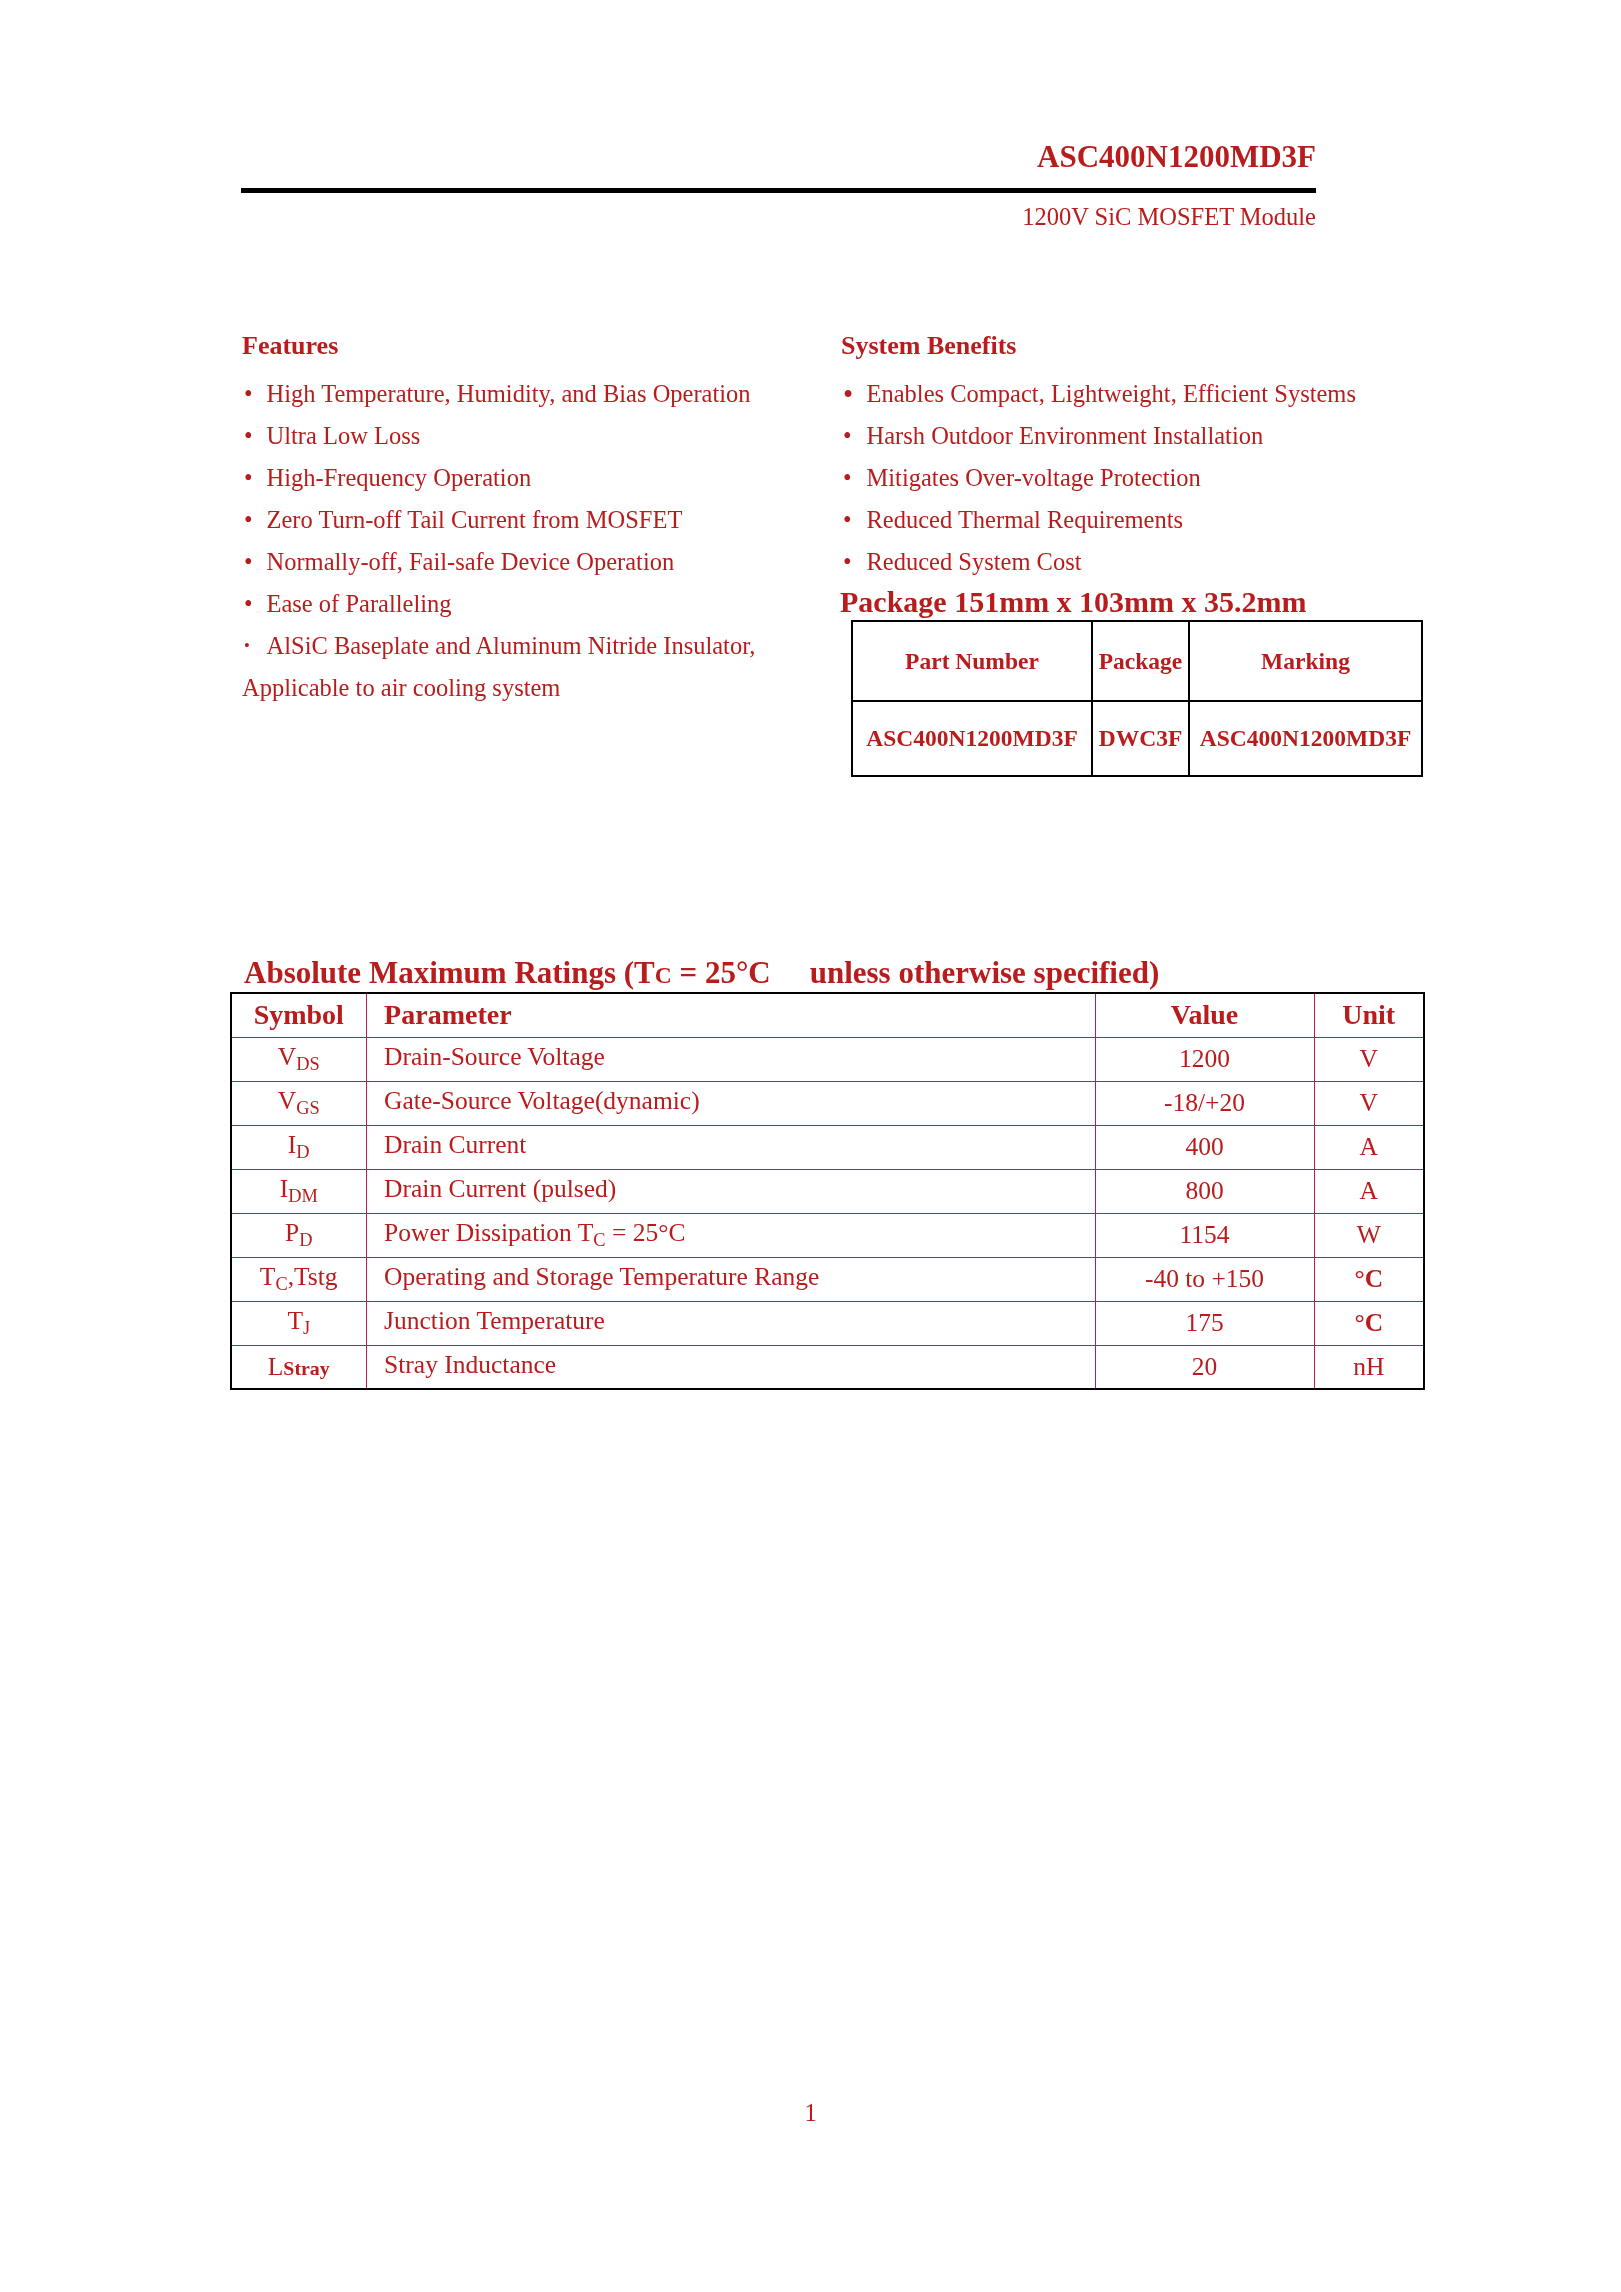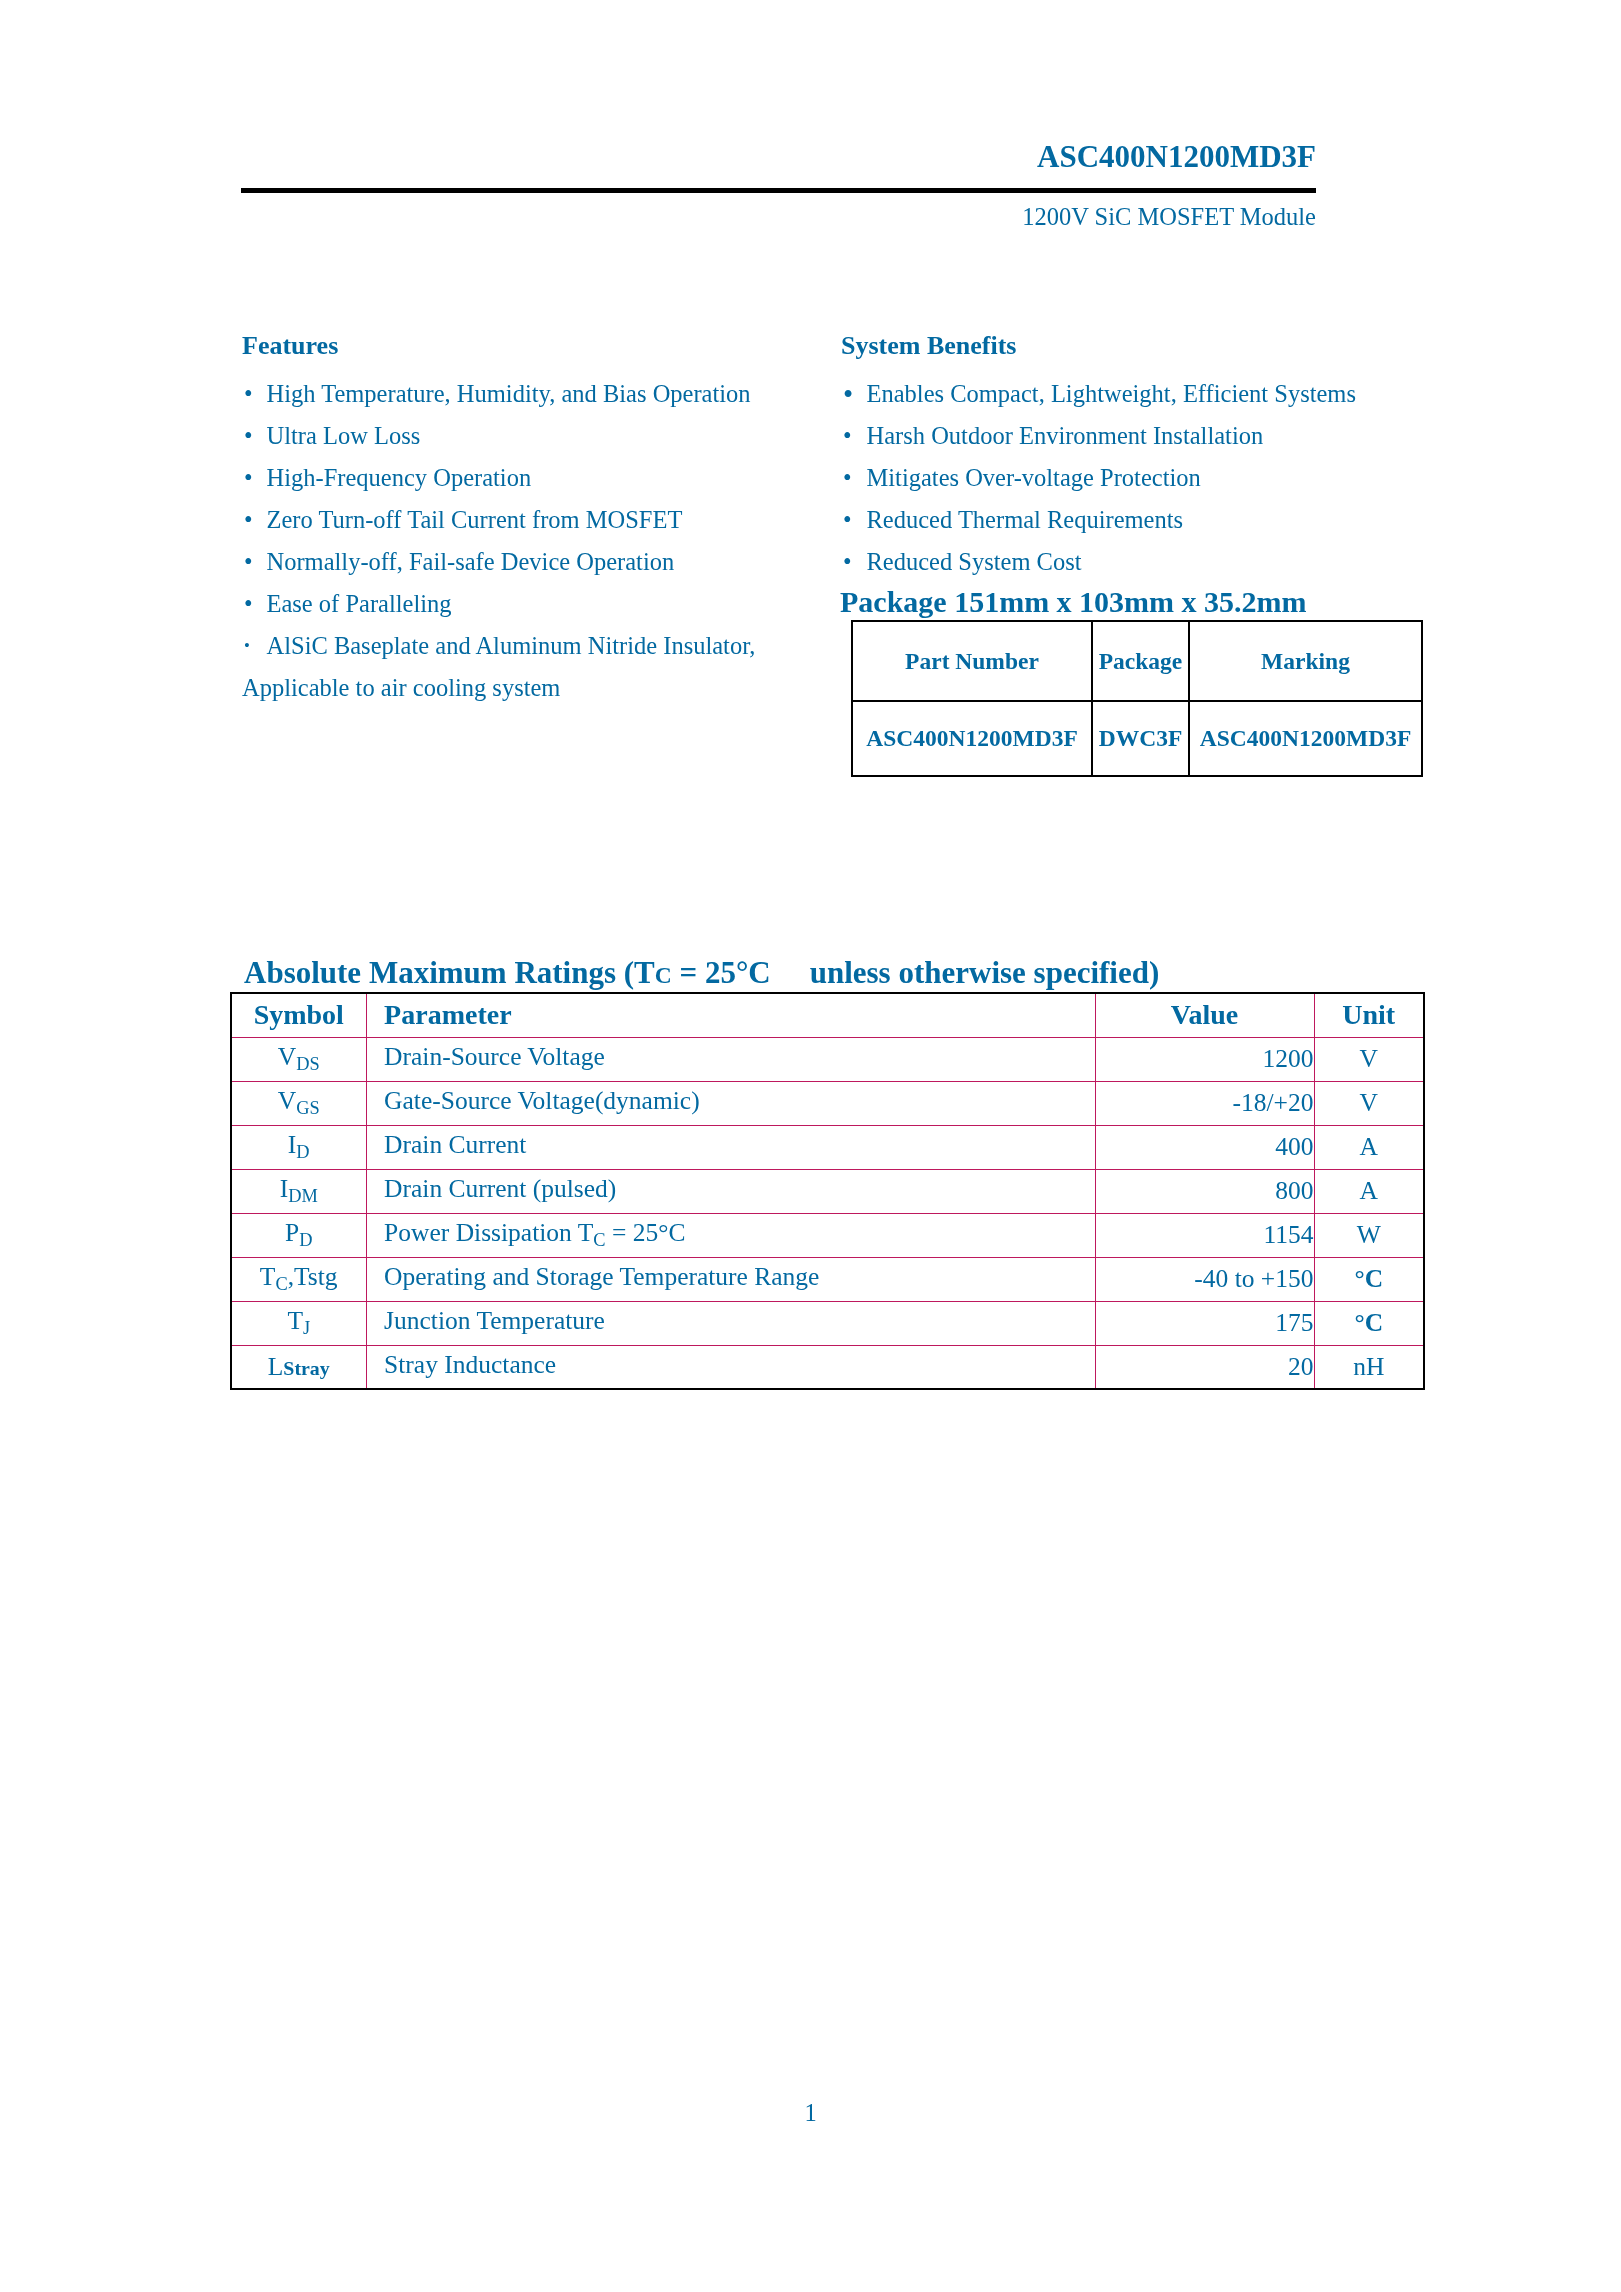--- a/index.html
+++ b/index.html
@@ -1,21 +1,21 @@
 <!DOCTYPE html>
 <html><head>
 <meta charset="utf-8">
 <style>
   html,body{margin:0;padding:0;background:#888;}
   .page{
     position:relative;
     width:1621px;height:2293px;
     background:#ffffff;
     font-family:"Liberation Serif","DejaVu Serif",serif;
-    color:#0369a1;
+    color:#b91c1c;
     overflow:hidden;
     margin:0 auto;
   }
   
   .doc-title{
     position:absolute;left:241px;top:137px;width:1075px;
     text-align:right;font-size:31px;font-weight:bold;line-height:39px;
   }
   .header-rule{
     position:absolute;left:241px;top:188px;width:1075px;height:4.9px;
@@ -70,21 +70,21 @@
     border-collapse:collapse;table-layout:fixed;
     width:1193px;
   }
   table.ratings{border:2.9px solid #000;}
   table.ratings td,table.ratings th{border:1px solid #be185d;padding:0;vertical-align:middle;}
   table.ratings tr{height:44px;}
   table.ratings th{font-size:28px;font-weight:bold;}
   table.ratings td{font-size:25.5px;}
   .c-symbol{text-align:center;}
   .c-param{text-align:left;padding-left:17.6px !important;}
-  .c-value{text-align:right;}
+  .c-value{text-align:center;}
   .c-unit{text-align:center;}
   th.c-param{padding-left:17.6px !important;text-align:left;}
   .sub{font-size:0.72em;vertical-align:-0.28em;}
   .baseline-sub{font-size:0.78em;vertical-align:0;font-weight:bold;}
   td.small-param{font-size:20.6px;}
   td.bold-unit{font-weight:bold;}
   
   .page-number{
     position:absolute;left:0;top:2099px;width:1621px;
     text-align:center;font-size:24.5px;

